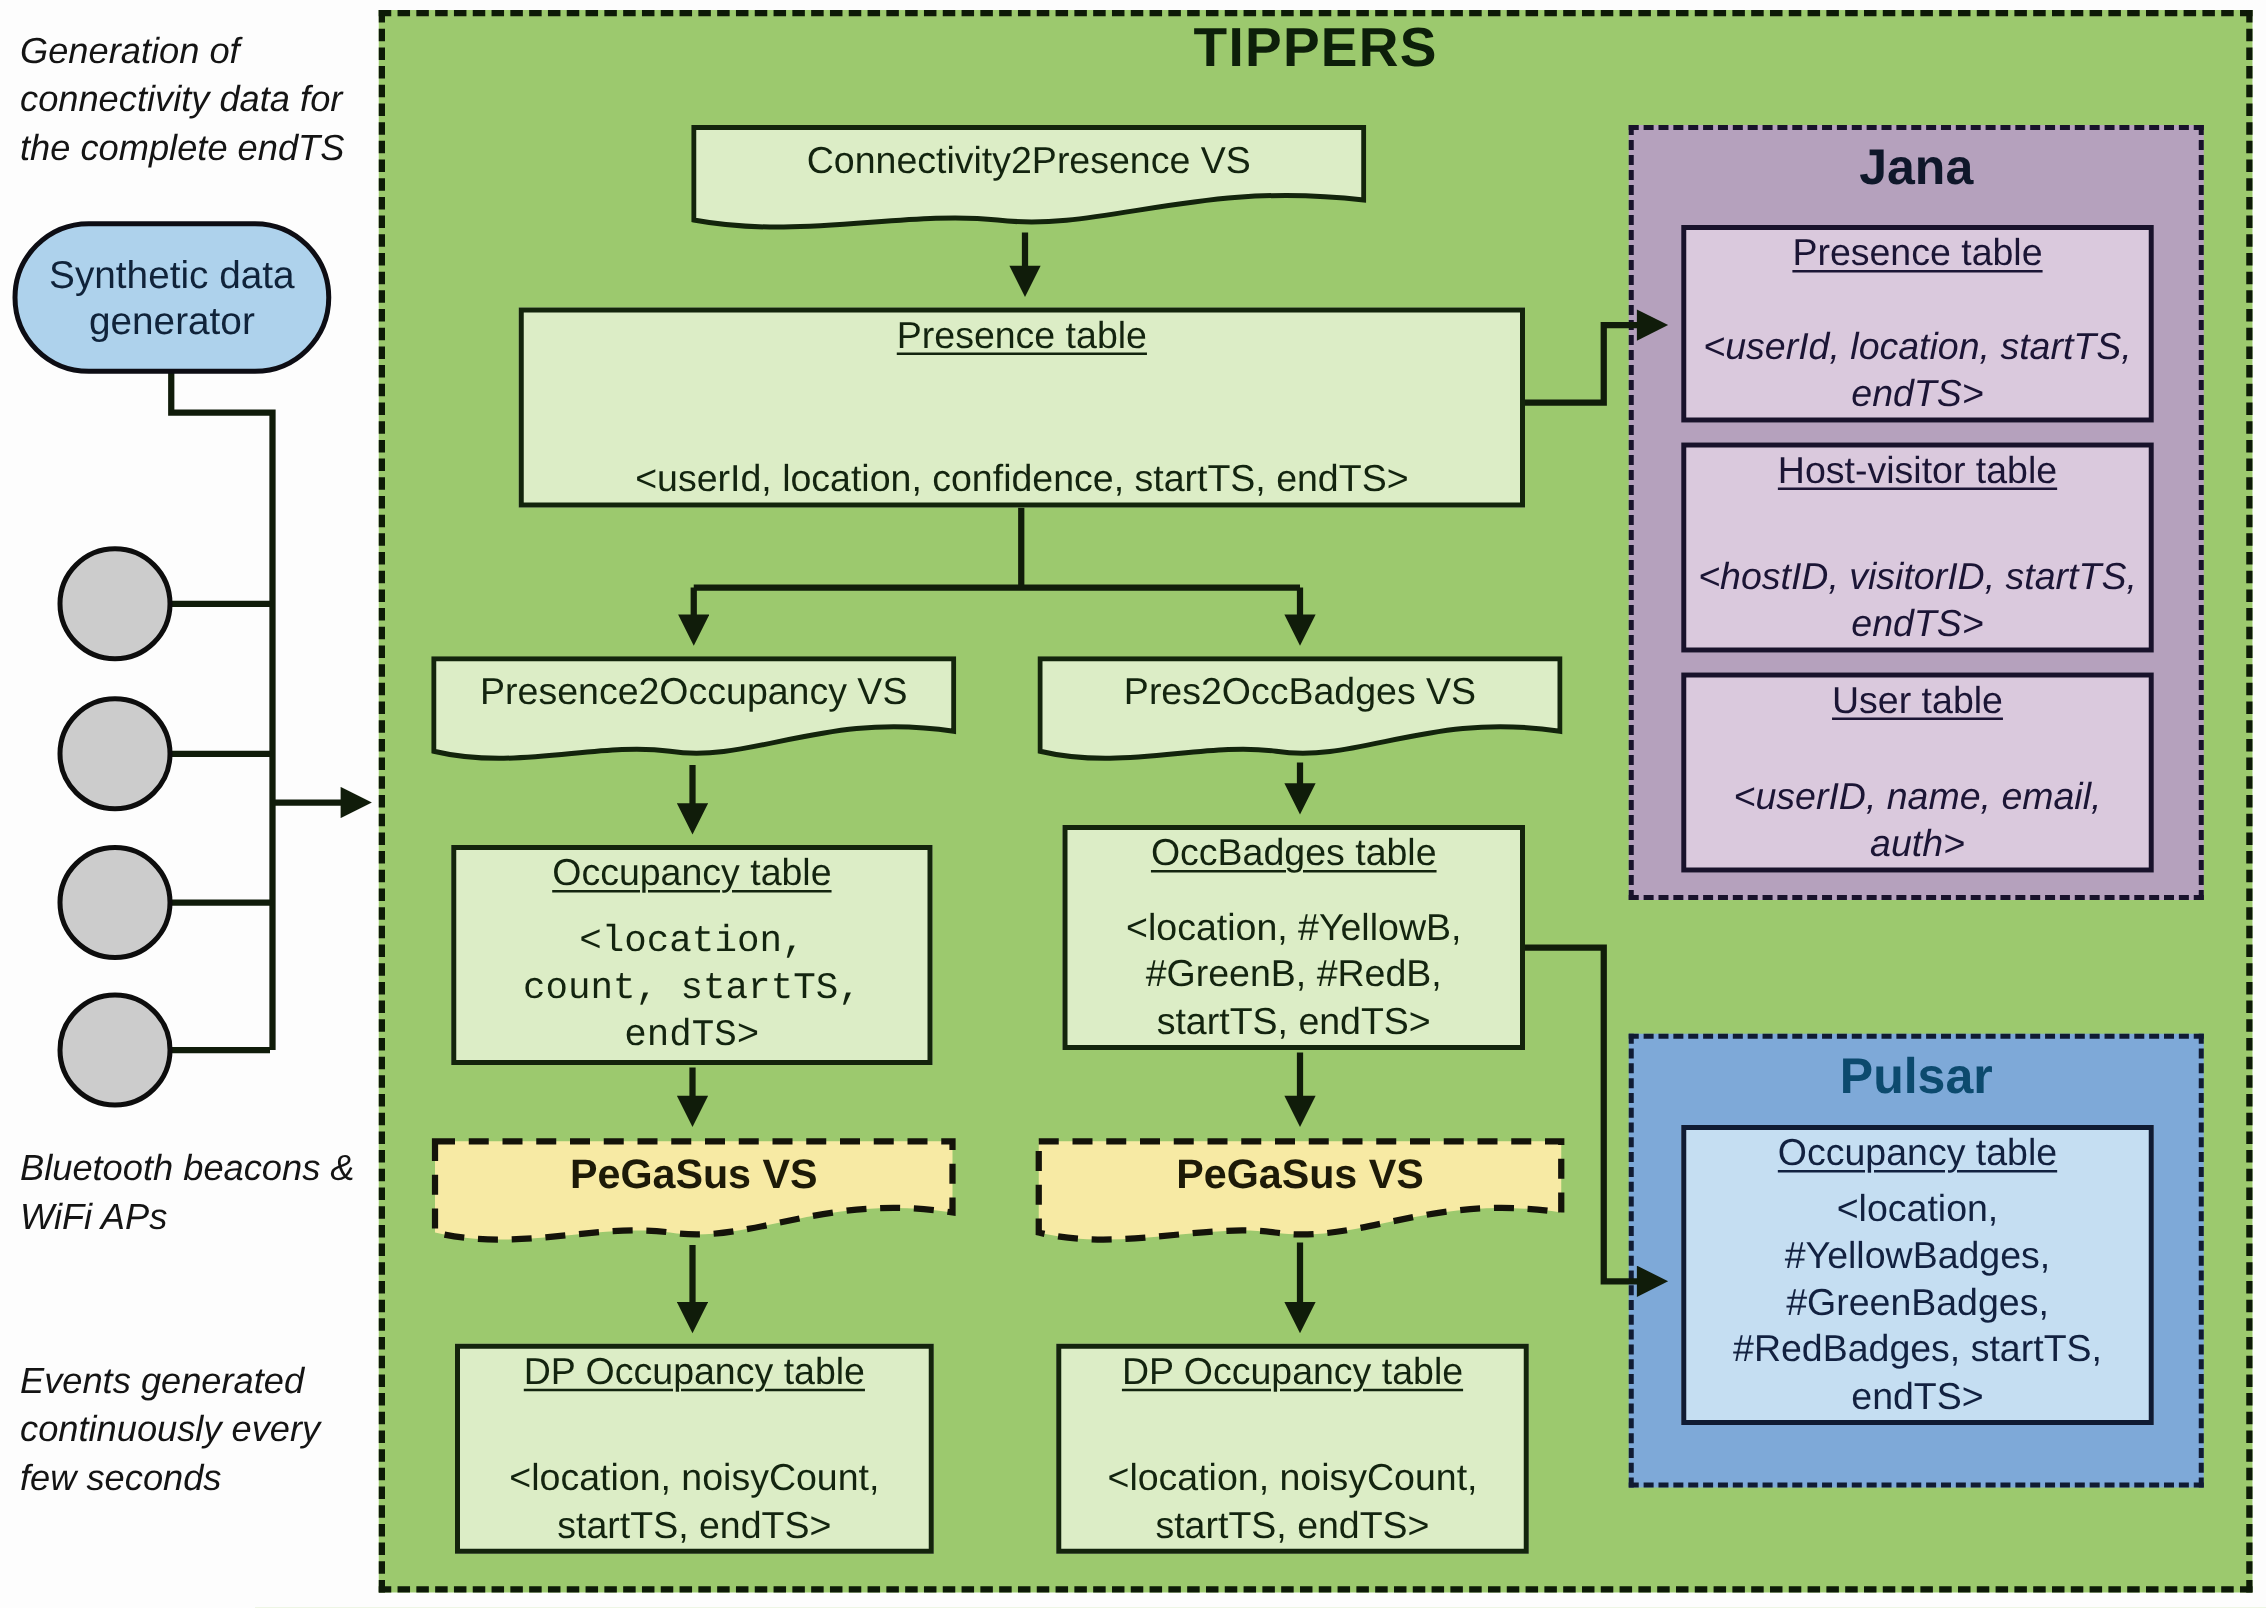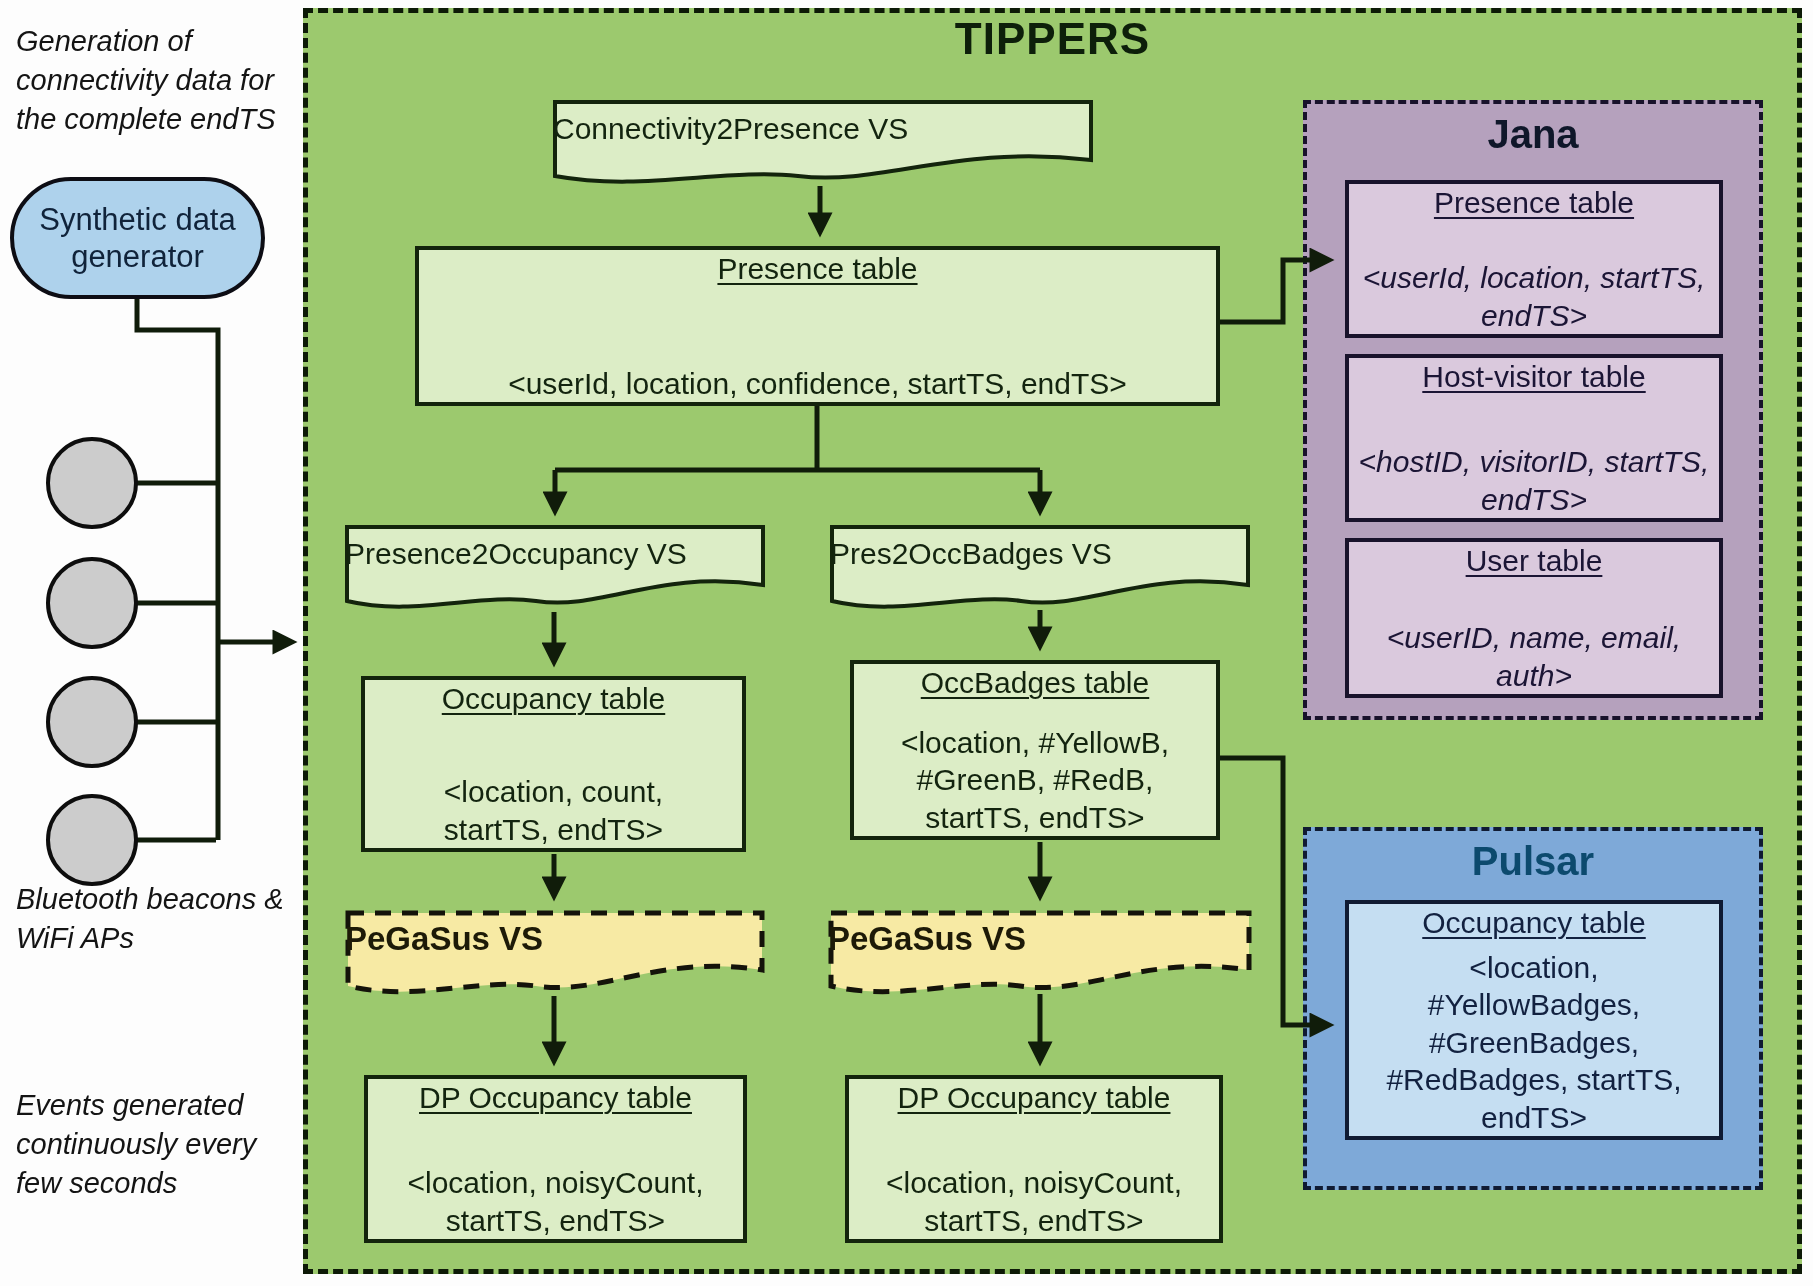--- a/index.html
+++ b/index.html
@@ -40,27 +40,27 @@
   .tbox{
     position:absolute; box-sizing:border-box; border:4px solid #13240c;
     display:flex; flex-direction:column; justify-content:space-between; align-items:center;
     text-align:center; font-size:30px; line-height:1.25; color:#13240f;
   }
   .tbox.green{ background:var(--green-box); }
   .tbox.purple{ background:var(--jana-box); border-color:#18122b; color:#1b1535; }
   .tbox.blue{ background:var(--pulsar-box); border-color:#101b33; color:#122140; }
   .tbox .ttl{ text-decoration:underline; text-decoration-thickness:2px; text-underline-offset:4px; }
   .tbox .attrs{ margin-top:2px; }
-  .aw300{max-width:300px;} .aw320{max-width:320px;} .aw345{max-width:345px;}
+  .aw300{max-width:300px;font-family:Liberation Mono, monospace;} .aw320{max-width:320px;} .aw345{max-width:345px;}
   .aw352{max-width:352px;font-style:italic;} .aw330{max-width:330px;} .aw780{max-width:780px;}
   
   .flag{ position:absolute; }
   .flag svg{ display:block; }
   .flag .flag-label{
-    position:absolute; left:0; right:0; top:12px; text-align:left;
+    position:absolute; left:0; right:0; top:12px; text-align:center;
     font-size:30px; color:#13240f;
   }
   .flag.pegasus .flag-label{ font-weight:bold; font-size:33px; top:10px; color:#1d1a07; }
   .flag path.body{ fill:var(--green-box); stroke:#13240c; stroke-width:4; }
   .flag.pegasus path.body{ fill:var(--yellow-flag); stroke:#14130a; stroke-width:5; stroke-dasharray:16 11; }
   
   .caption{
     position:absolute; font-style:italic; font-size:29px; line-height:1.35; color:#141414;
   }
   .pill{
@@ -130,21 +130,21 @@
 
   <div class="pill">
     <span>Synthetic data generator</span>
   </div>
 
   <div class="beacon" style="left:46px; top:437px;"></div>
   <div class="beacon" style="left:46px; top:557px;"></div>
   <div class="beacon" style="left:46px; top:676px;"></div>
   <div class="beacon" style="left:46px; top:794px;"></div>
 
-  <div class="caption" style="left:16px; top:880px; width:300px;">Bluetooth beacons &amp; WiFi APs</div>
+  <div class="caption" style="left:16px; top:916px; width:300px;">Bluetooth beacons &amp; WiFi APs</div>
   <div class="caption" style="left:16px; top:1086px; width:280px;">Events generated continuously every few seconds</div>
 
   <div class="flag" style="left:553px; top:100px; width:540px; height:95px;">
     <svg width="540" height="95" viewBox="0 0 540 95" preserveAspectRatio="none">
       <path class="body" d="M2,2 L538,2 L538,60 C402,44 330,86 245,76 C172,68 88,92 2,76 Z"></path>
     </svg>
     <div class="flag-label">Connectivity2Presence VS</div>
   </div>
 
   <div class="flag" style="left:345px; top:525px; width:420px; height:95px;">

